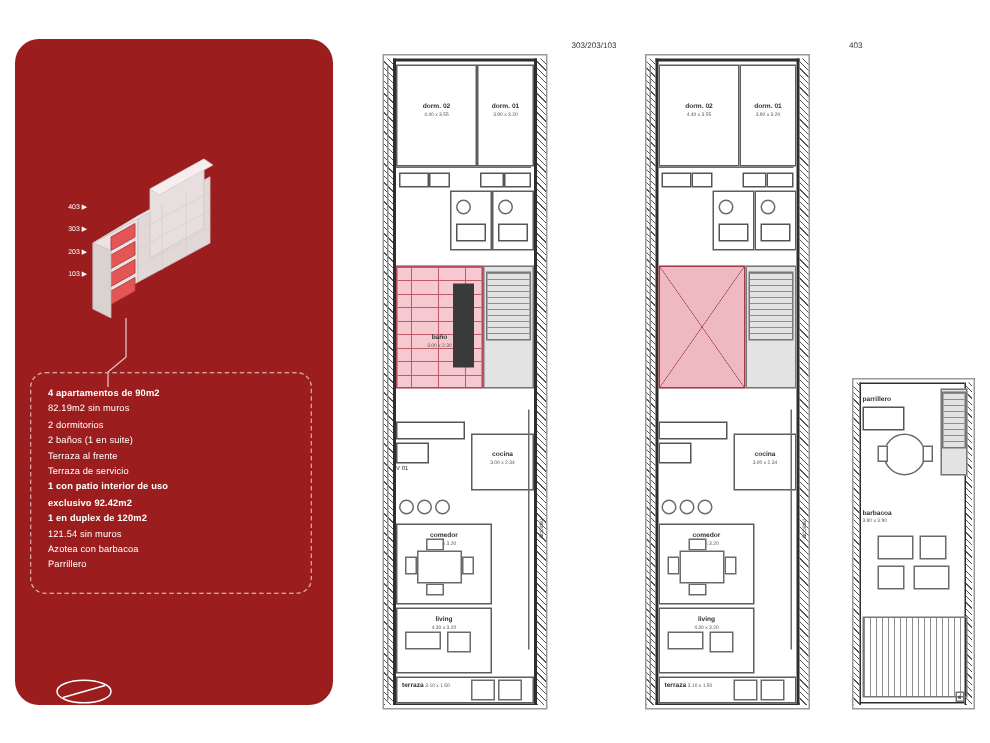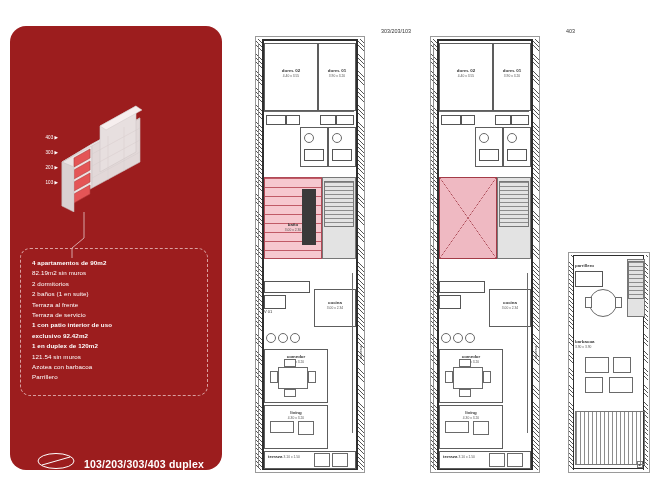--- a/index.html
+++ b/index.html
@@ -123,21 +123,20 @@
       <div>Azotea con barbacoa</div>
       <div>Parrillero</div>
     </div>
 
     <div class="logo">
       <svg width="40" height="22" viewBox="0 0 40 22">
         <ellipse cx="20" cy="11" rx="18" ry="7.5" fill="none" stroke="#fff" stroke-width="1"></ellipse>
         <path d="M6 15 L34 7" stroke="#fff" stroke-width="1" fill="none"></path>
       </svg>
     </div>
-    <div class="panel-title">103/203/303/403 duplex</div>
   </div>
 
   <div class="col-label" style="left:381px;top:28px">303/203/103</div>
   <div class="col-label" style="left:566px;top:28px">403</div>
 
   <div class="plan" style="left:255px;top:36px;width:108px;height:435px">
     <div class="plan-inner">
 
       <div class="wall" style="left:6px;top:2px;width:1.6px;height:431px"></div>
       <div class="wall" style="left:100px;top:2px;width:1.6px;height:431px"></div>

